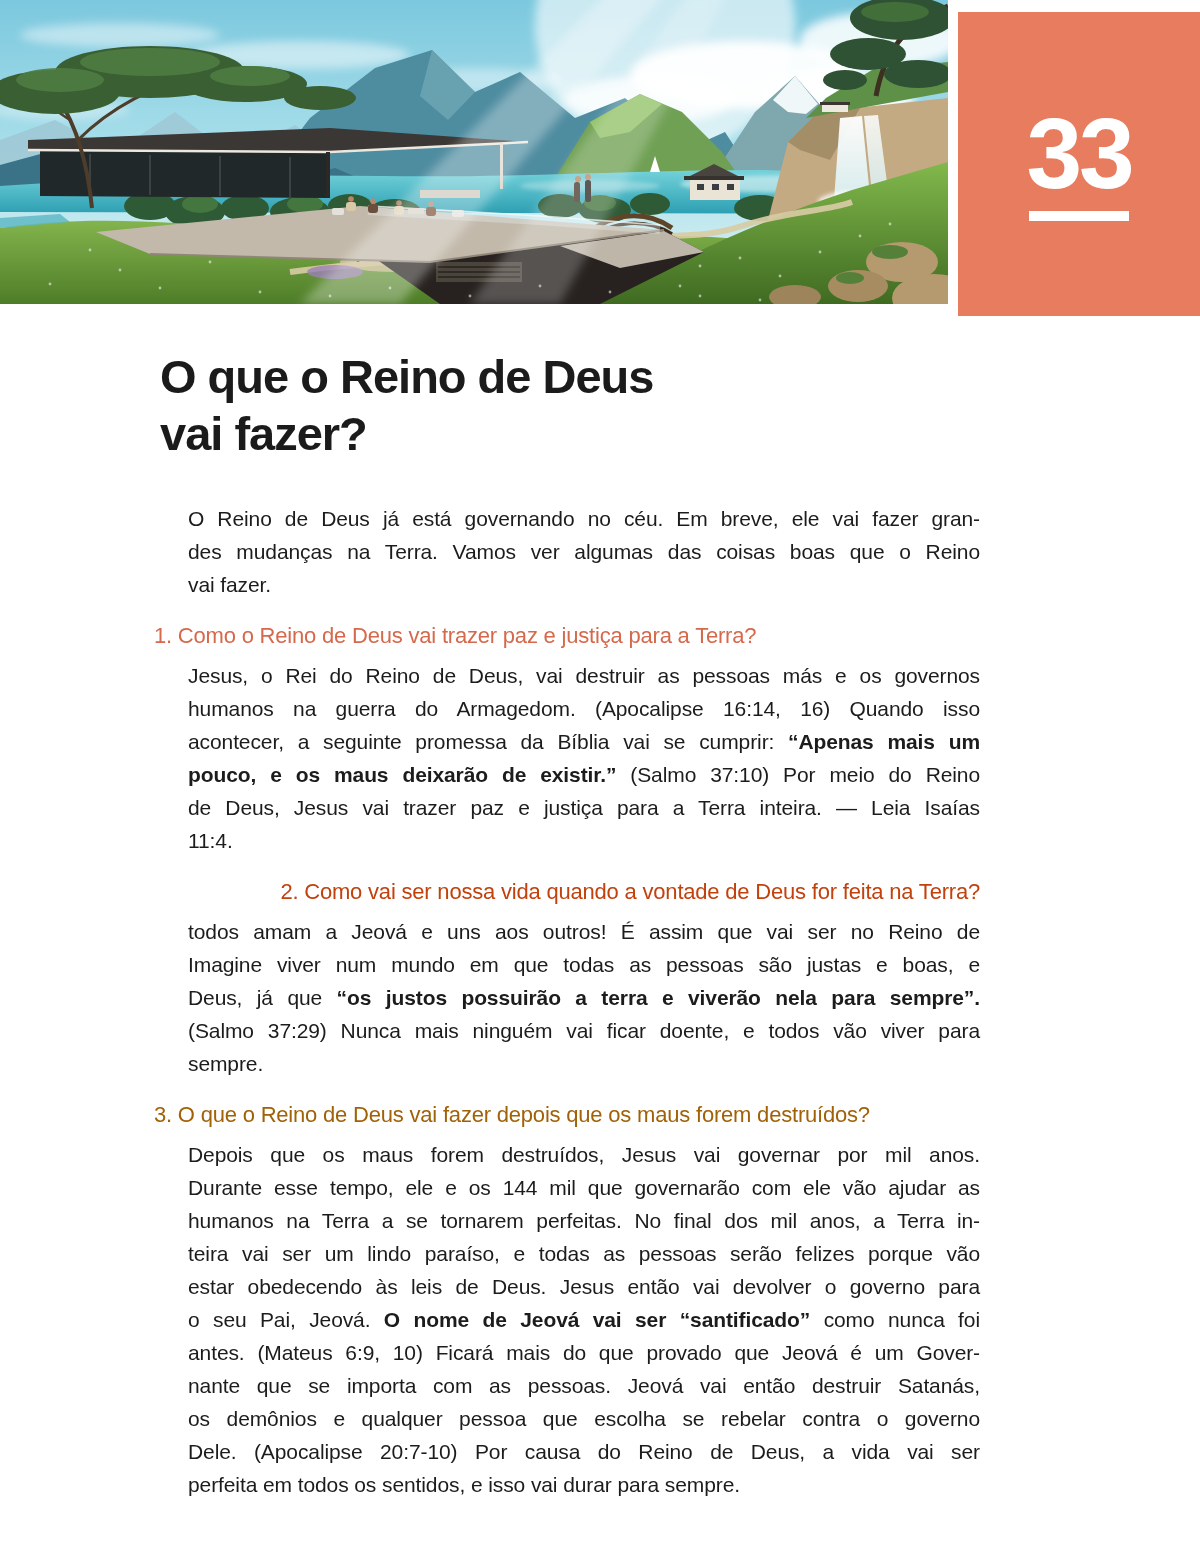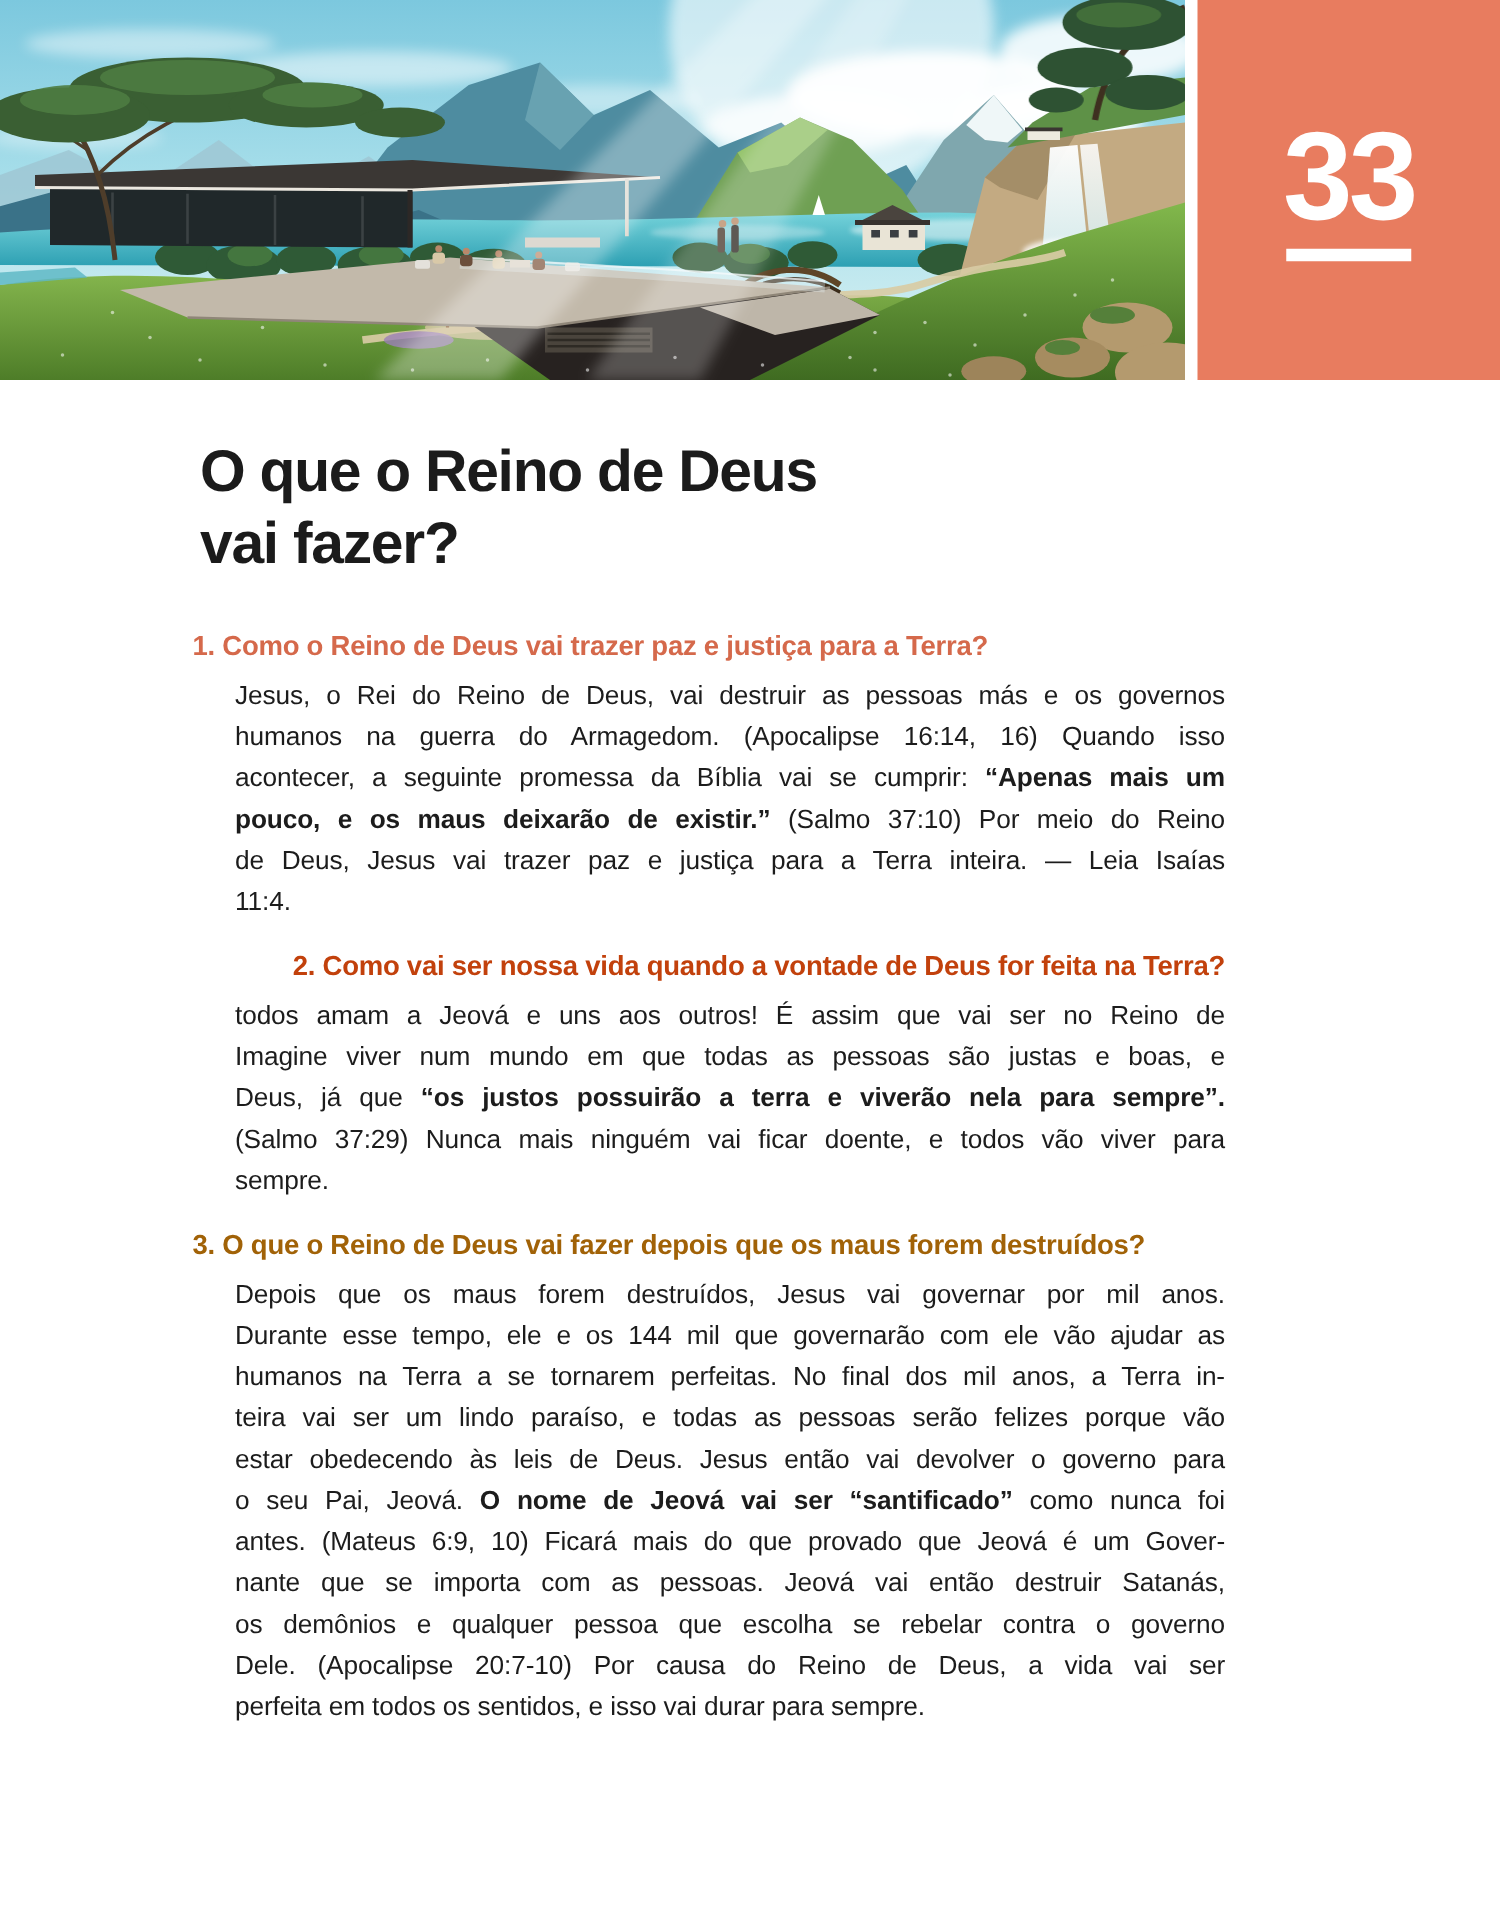--- a/index.html
+++ b/index.html
@@ -2,33 +2,33 @@
 <html><head>
 <meta charset="utf-8">
 <style>
   html,body{margin:0;padding:0;background:#ffffff;}
   .page{position:relative;width:1200px;height:1543px;background:#ffffff;overflow:hidden;
         font-family:"Liberation Sans",sans-serif;color:#1c1c1c;}
   
   .hero{position:absolute;top:0;left:0;width:1200px;height:304px;}
   .hero-photo{position:absolute;left:0;top:0;width:948px;height:304px;overflow:hidden;}
   .hero-photo svg{display:block;}
-  .chapter-badge{position:absolute;left:958px;top:0;width:242px;height:304px;
+  .chapter-badge{position:absolute;left:958px;top:12px;width:242px;height:304px;
         display:flex;flex-direction:column;align-items:center;justify-content:center;}
   .chapter-number{color:#ffffff;font-size:100px;font-weight:bold;line-height:.9;letter-spacing:-3px;}
   .chapter-underline{width:100px;height:10px;background:#ffffff;margin-top:13px;}
   
   .content{position:absolute;top:304px;left:0;width:1200px;}
   .title{margin:44px 16px 0 160px;display:flex;flex-direction:column;
          font-size:47px;line-height:57px;font-weight:bold;color:#1b1b1b;letter-spacing:-1px;}
   .body{margin:40px 0 0 188px;width:792px;font-size:21px;line-height:33px;letter-spacing:-0.1px;}
   .pline{text-align:justify;text-align-last:justify;}
   .pline.last{text-align-last:left;}
   .paragraph b{font-weight:bold;}
-  .q{margin:20px 0 8px -34px;font-size:22px;line-height:30px;font-weight:bold;
+  .q{margin:20px 0 8px -34px;font-size:22px;line-height:30px;font-weight:normal;
      letter-spacing:-0.2px;white-space:nowrap;}
   .intro{margin-bottom:4px;}
 </style>
 </head>
 <body>
 
 <div class="page">
 
   <header class="hero">
     <div class="hero-photo">
@@ -271,20 +271,25 @@
     </aside>
   </header>
 
   <main class="content">
     <h1 class="title">
       <span class="title-line">O que o Reino de Deus</span>
       <span class="title-line">vai fazer?</span>
     </h1>
 
     <div class="body" style="color: rgb(28, 28, 28);">
+      <div class="paragraph intro">
+          <div class="pline"><span>O Reino de Deus já está governando no céu. Em breve, ele vai fazer gran-</span></div>
+          <div class="pline"><span>des mudanças na Terra. Vamos ver algumas das coisas boas que o Reino</span></div>
+          <div class="pline last"><span>vai fazer.</span></div>
+        </div>
 
       <section>
         <h2 class="q" style="color: rgb(213, 105, 75);">1. Como o Reino de Deus vai trazer paz e justiça para a Terra?</h2>
         <div class="paragraph">
             <div class="pline"><span>Jesus, o Rei do Reino de Deus, vai destruir as pessoas más e os governos</span></div>
             <div class="pline"><span>humanos na guerra do Armagedom. (Apocalipse 16:14, 16) Quando isso</span></div>
             <div class="pline"><span>acontecer, a seguinte promessa da Bíblia vai se cumprir: </span><b>“Apenas mais um</b><span></span></div>
             <div class="pline"><span></span><b>pouco, e os maus deixarão de existir.”</b><span> (Salmo 37:10) Por meio do Reino</span></div>
             <div class="pline"><span>de Deus, Jesus vai trazer paz e justiça para a Terra inteira. — Leia Isaías</span></div>
             <div class="pline last"><span>11:4.</span></div>

